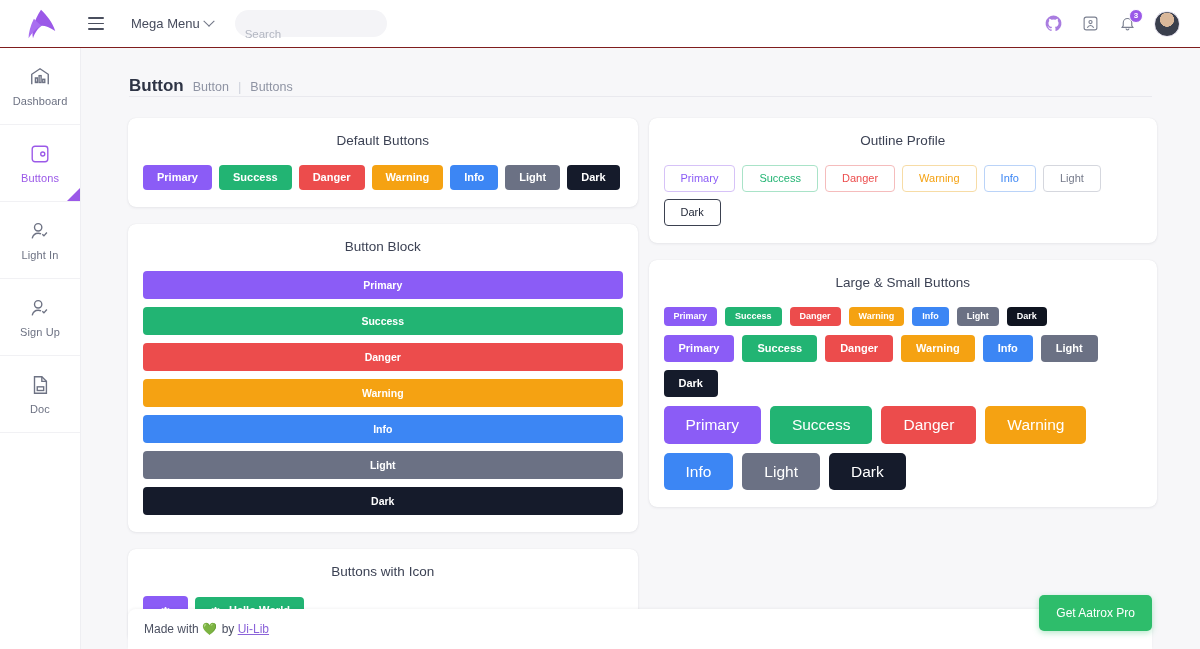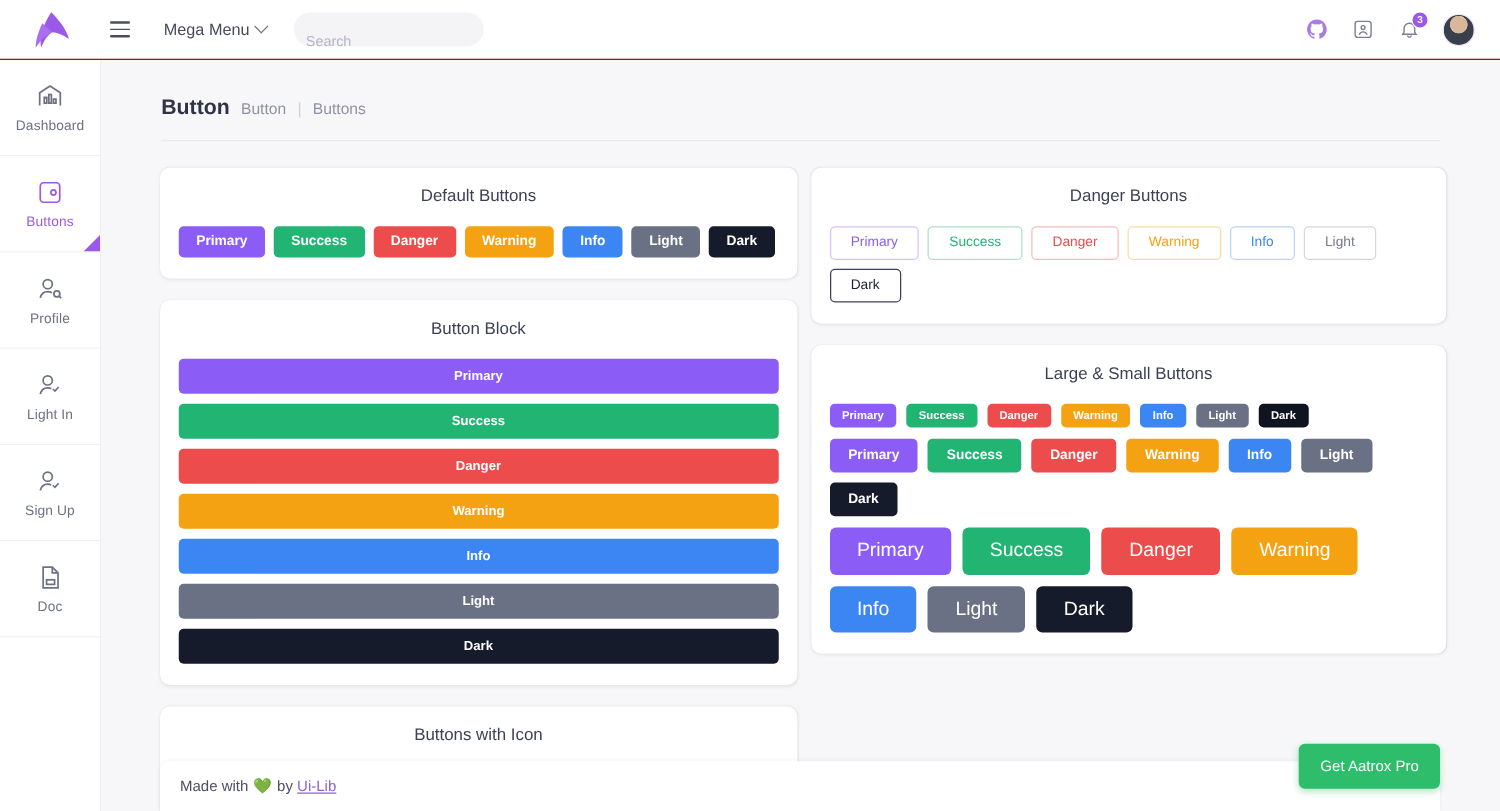--- a/index.html
+++ b/index.html
@@ -81,21 +81,21 @@
   .nav-item.active .corner {
     position: absolute; right: 0; bottom: 0;
     width: 0; height: 0;
     border-bottom: 13px solid #9b59e8;
     border-left: 13px solid transparent;
   }
 
   
   .main { position: absolute; top: 48px; left: 81px; width: 1119px; height: 601px; overflow: hidden; }
   .page-head { padding: 28px 48px 0 48px; }
-  .page-head-inner { display: flex; align-items: baseline; gap: 9px; padding-bottom: 16px; border-bottom: 1px solid #e9e9ee; }
+  .page-head-inner { display: flex; align-items: baseline; gap: 9px; padding-bottom: 0; border-bottom: 1px solid #e9e9ee; }
   .page-title { font-size: 17px; font-weight: bold; color: #2e3445; }
   .crumb { font-size: 12.5px; color: #8e93a3; }
   .crumb-sep { color: #cfd2db; font-size: 13px; }
 
   .grid { display: flex; gap: 11px; padding: 21px 43px 0 47px; align-items: flex-start; }
   .col { display: flex; flex-direction: column; gap: 17px; }
   .col-left { width: 510px; }
   .col-right { width: 509px; }
 
   .card {
@@ -217,29 +217,20 @@
 
   <div class="nav-item active">
     <svg width="22" height="22" viewBox="0 0 24 24" fill="none" stroke="#9b59e8" stroke-width="1.5">
       <rect x="3.5" y="3.5" width="17" height="17" rx="3"></rect>
         <circle cx="15" cy="12" r="2.2"></circle>
     </svg>
     <span class="nav-label">Buttons</span>
     <span class="corner"></span>
   </div>
 
-  <div class="nav-item">
-    <svg width="22" height="22" viewBox="0 0 24 24" fill="none" stroke="#6d7283" stroke-width="1.5">
-      <circle cx="10" cy="8" r="4"></circle>
-        <path d="M3.5 20c.8-3.5 3.4-5.5 6.5-5.5 1.4 0 2.7.4 3.8 1.1"></path>
-        <circle cx="18" cy="16.5" r="2.6"></circle>
-        <path d="M20 18.5l1.8 1.8"></path>
-    </svg>
-    <span class="nav-label">Profile</span>
-  </div>
 
   <div class="nav-item">
     <svg width="22" height="22" viewBox="0 0 24 24" fill="none" stroke="#6d7283" stroke-width="1.5">
       <circle cx="10" cy="8" r="4"></circle>
         <path d="M3.5 20c.8-3.5 3.4-5.5 6.5-5.5 1.1 0 2.2.25 3.1.7"></path>
         <path d="M14.5 15.5l1.8 1.8 3.2-3.6"></path>
     </svg>
     <span class="nav-label">Light In</span>
   </div>
 
@@ -318,21 +309,21 @@
             <span>Hello World</span>
           </button>
         </div>
       </div>
 
     </div>
 
     <div class="col col-right">
 
       <div class="card">
-        <div class="card-title">Danger Buttons</div>
+        <div class="card-title">Outline Profile</div>
         <div class="btn-row">
           <button class="btn-outline" style="border-color:#d6c2f7;color:#8b5cf6">Primary</button>
           <button class="btn-outline" style="border-color:#a9e3c8;color:#22b473">Success</button>
           <button class="btn-outline" style="border-color:#f5bcbc;color:#ec4c4c">Danger</button>
           <button class="btn-outline" style="border-color:#f7dca6;color:#f5a212">Warning</button>
           <button class="btn-outline" style="border-color:#bad3f8;color:#3c86f4">Info</button>
           <button class="btn-outline" style="border-color:#d5d7de;color:#757a8a">Light</button>
           <button class="btn-outline" style="border-color:#3b4150;color:#1d2333">Dark</button>
         </div>
       </div>

